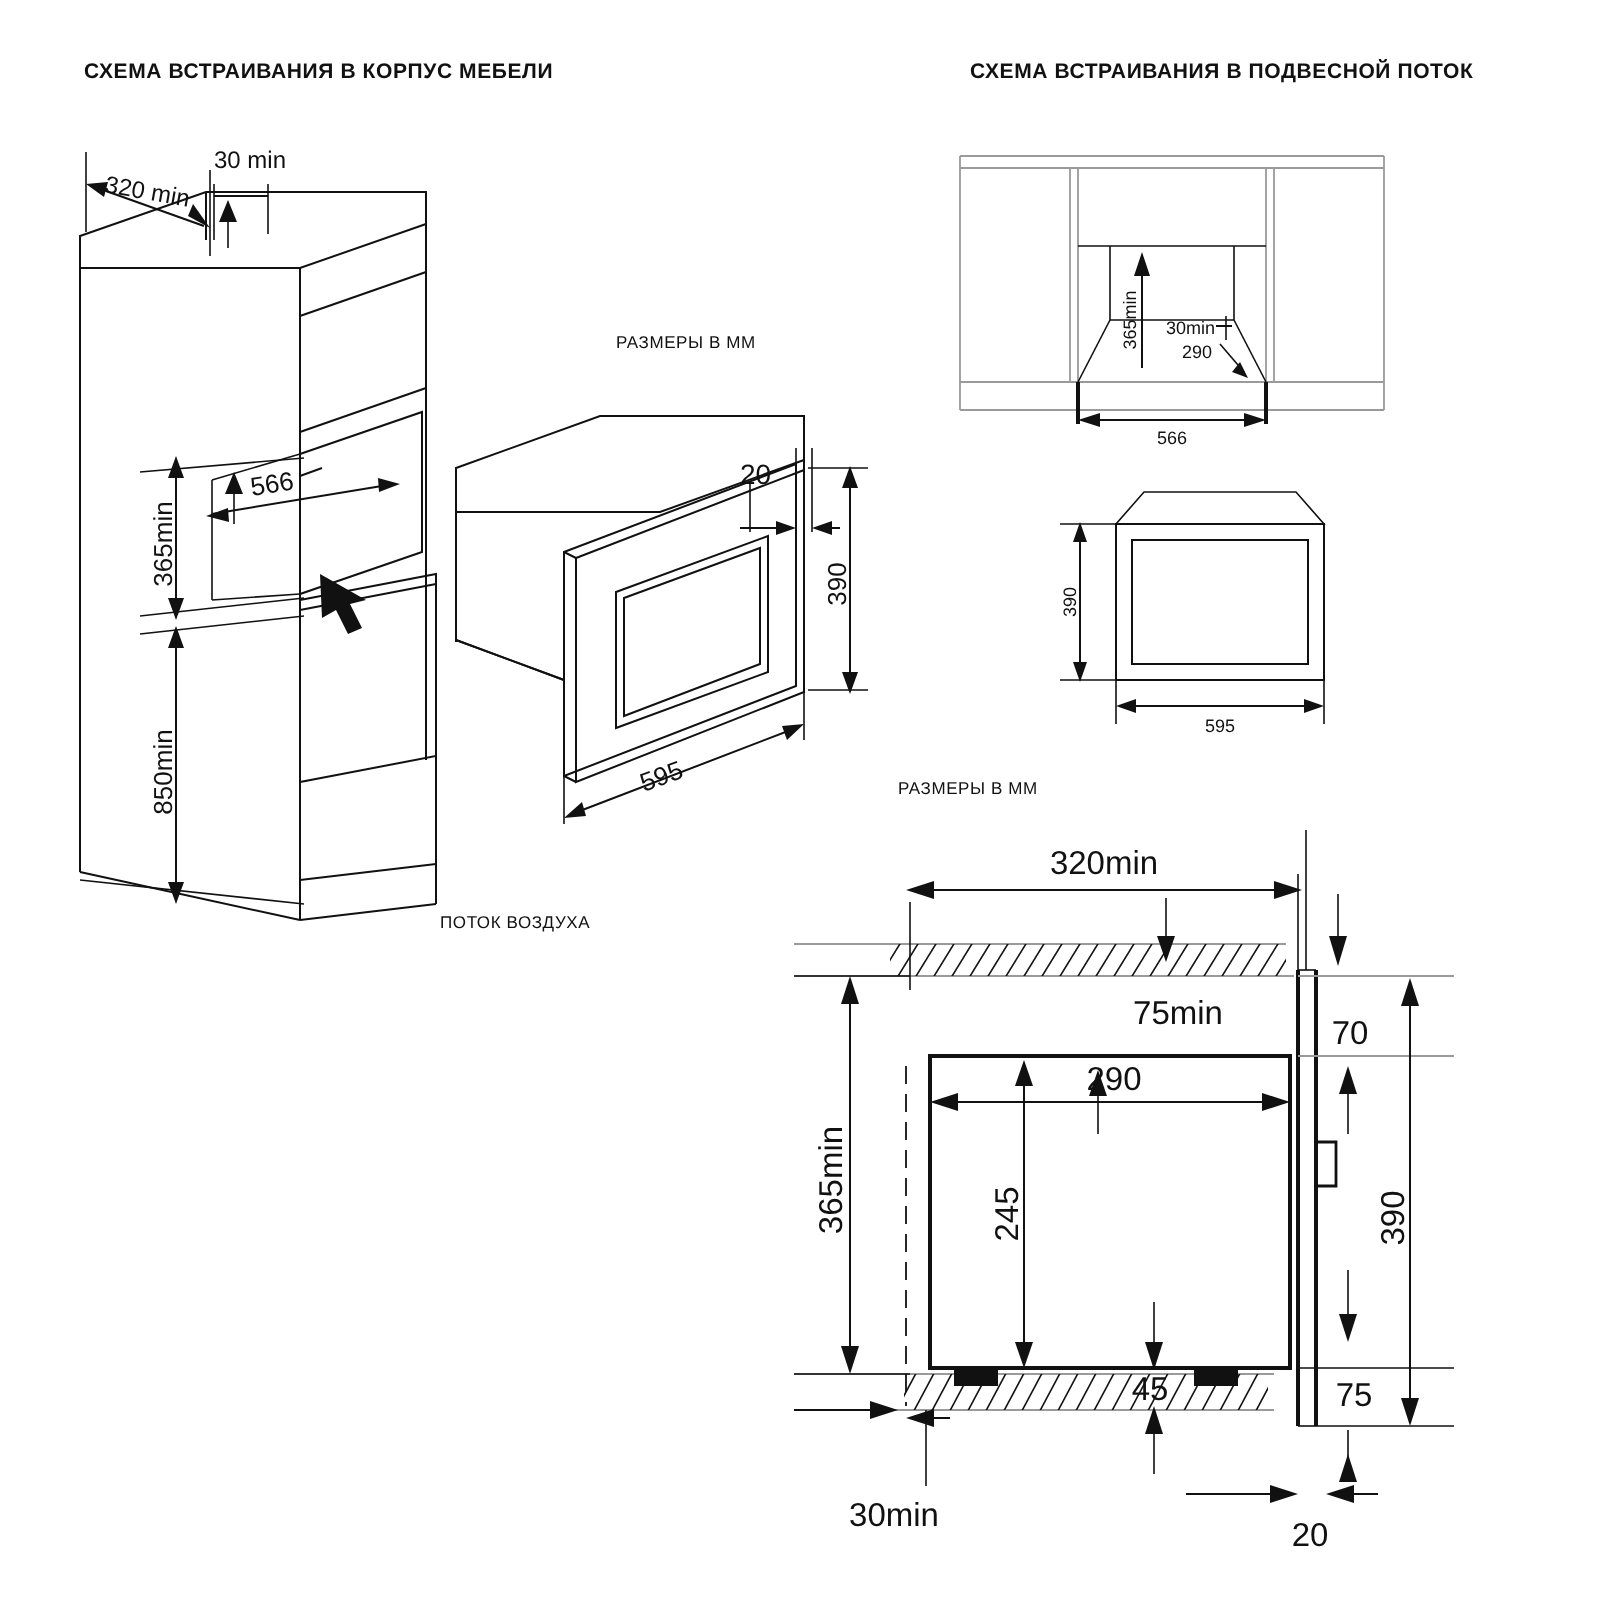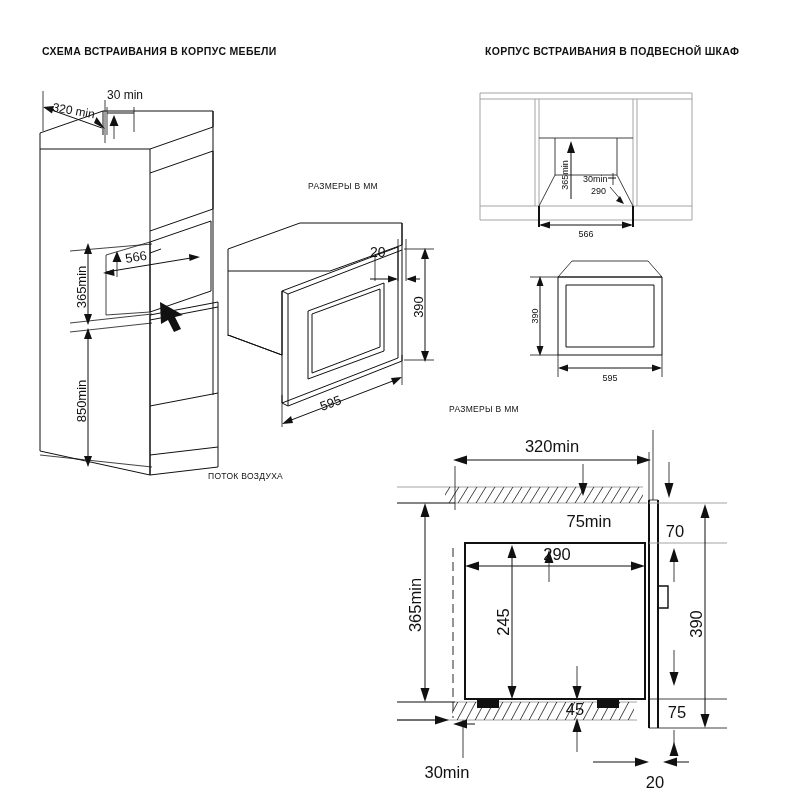--- a/index.html
+++ b/index.html
@@ -3,21 +3,21 @@
 <meta charset="utf-8">
 <style>
   html,body{margin:0;padding:0;background:#ffffff;}
   body{
     width:800px;height:800px;
     font-family:"Liberation Sans", sans-serif;
     color:#111;
     overflow:hidden;
     position:relative;
   }
-  #root{position:relative;width:800px;height:677px;margin-top:15px;}
+  #root{position:relative;width:800px;height:677px;}
   .panel{position:absolute;}
   .heading{
     position:absolute;
     font-weight:bold;
     font-size:10.5px;
     letter-spacing:0.3px;
     color:#111;
     white-space:nowrap;
   }
   .caption{
@@ -46,27 +46,27 @@
   .t16{font-size:16.5px;}
   .t9{font-size:9px;}
 </style>
 </head>
 <body>
 
 <div id="root">
 
   <div class="heading" style="left:42px;top:30px;">СХЕМА ВСТРАИВАНИЯ В КОРПУС МЕБЕЛИ</div>
 
-  <div class="heading" style="left:485px;top:30px;">КОРПУС ВСТРАИВАНИЯ В ПОДВЕСНОЙ ШКАФ</div>
+  <div class="heading" style="left:485px;top:30px;">СХЕМА ВСТРАИВАНИЯ В ПОДВЕСНОЙ ПОТОК</div>
 
   <div class="caption" style="left:308px;top:166px;">РАЗМЕРЫ В ММ</div>
 
   <div class="caption" style="left:449px;top:389px;">РАЗМЕРЫ В ММ</div>
 
-  <div class="caption" style="left:208px;top:456px;">ПОТОК ВОЗДУХА</div>
+  <div class="caption" style="left:220px;top:456px;">ПОТОК ВОЗДУХА</div>
 
   <div class="panel" style="left:0px;top:0px;width:260px;height:480px;">
     <svg width="260" height="480" viewBox="0 0 260 480">
 
       <g>
 
         <path class="ln" d="M 40 118 L 103 96 L 213 96 L 213 112 L 150 134 L 40 134 Z"></path>
 
         <path class="ln" d="M 40 134 L 40 436"></path>
 

